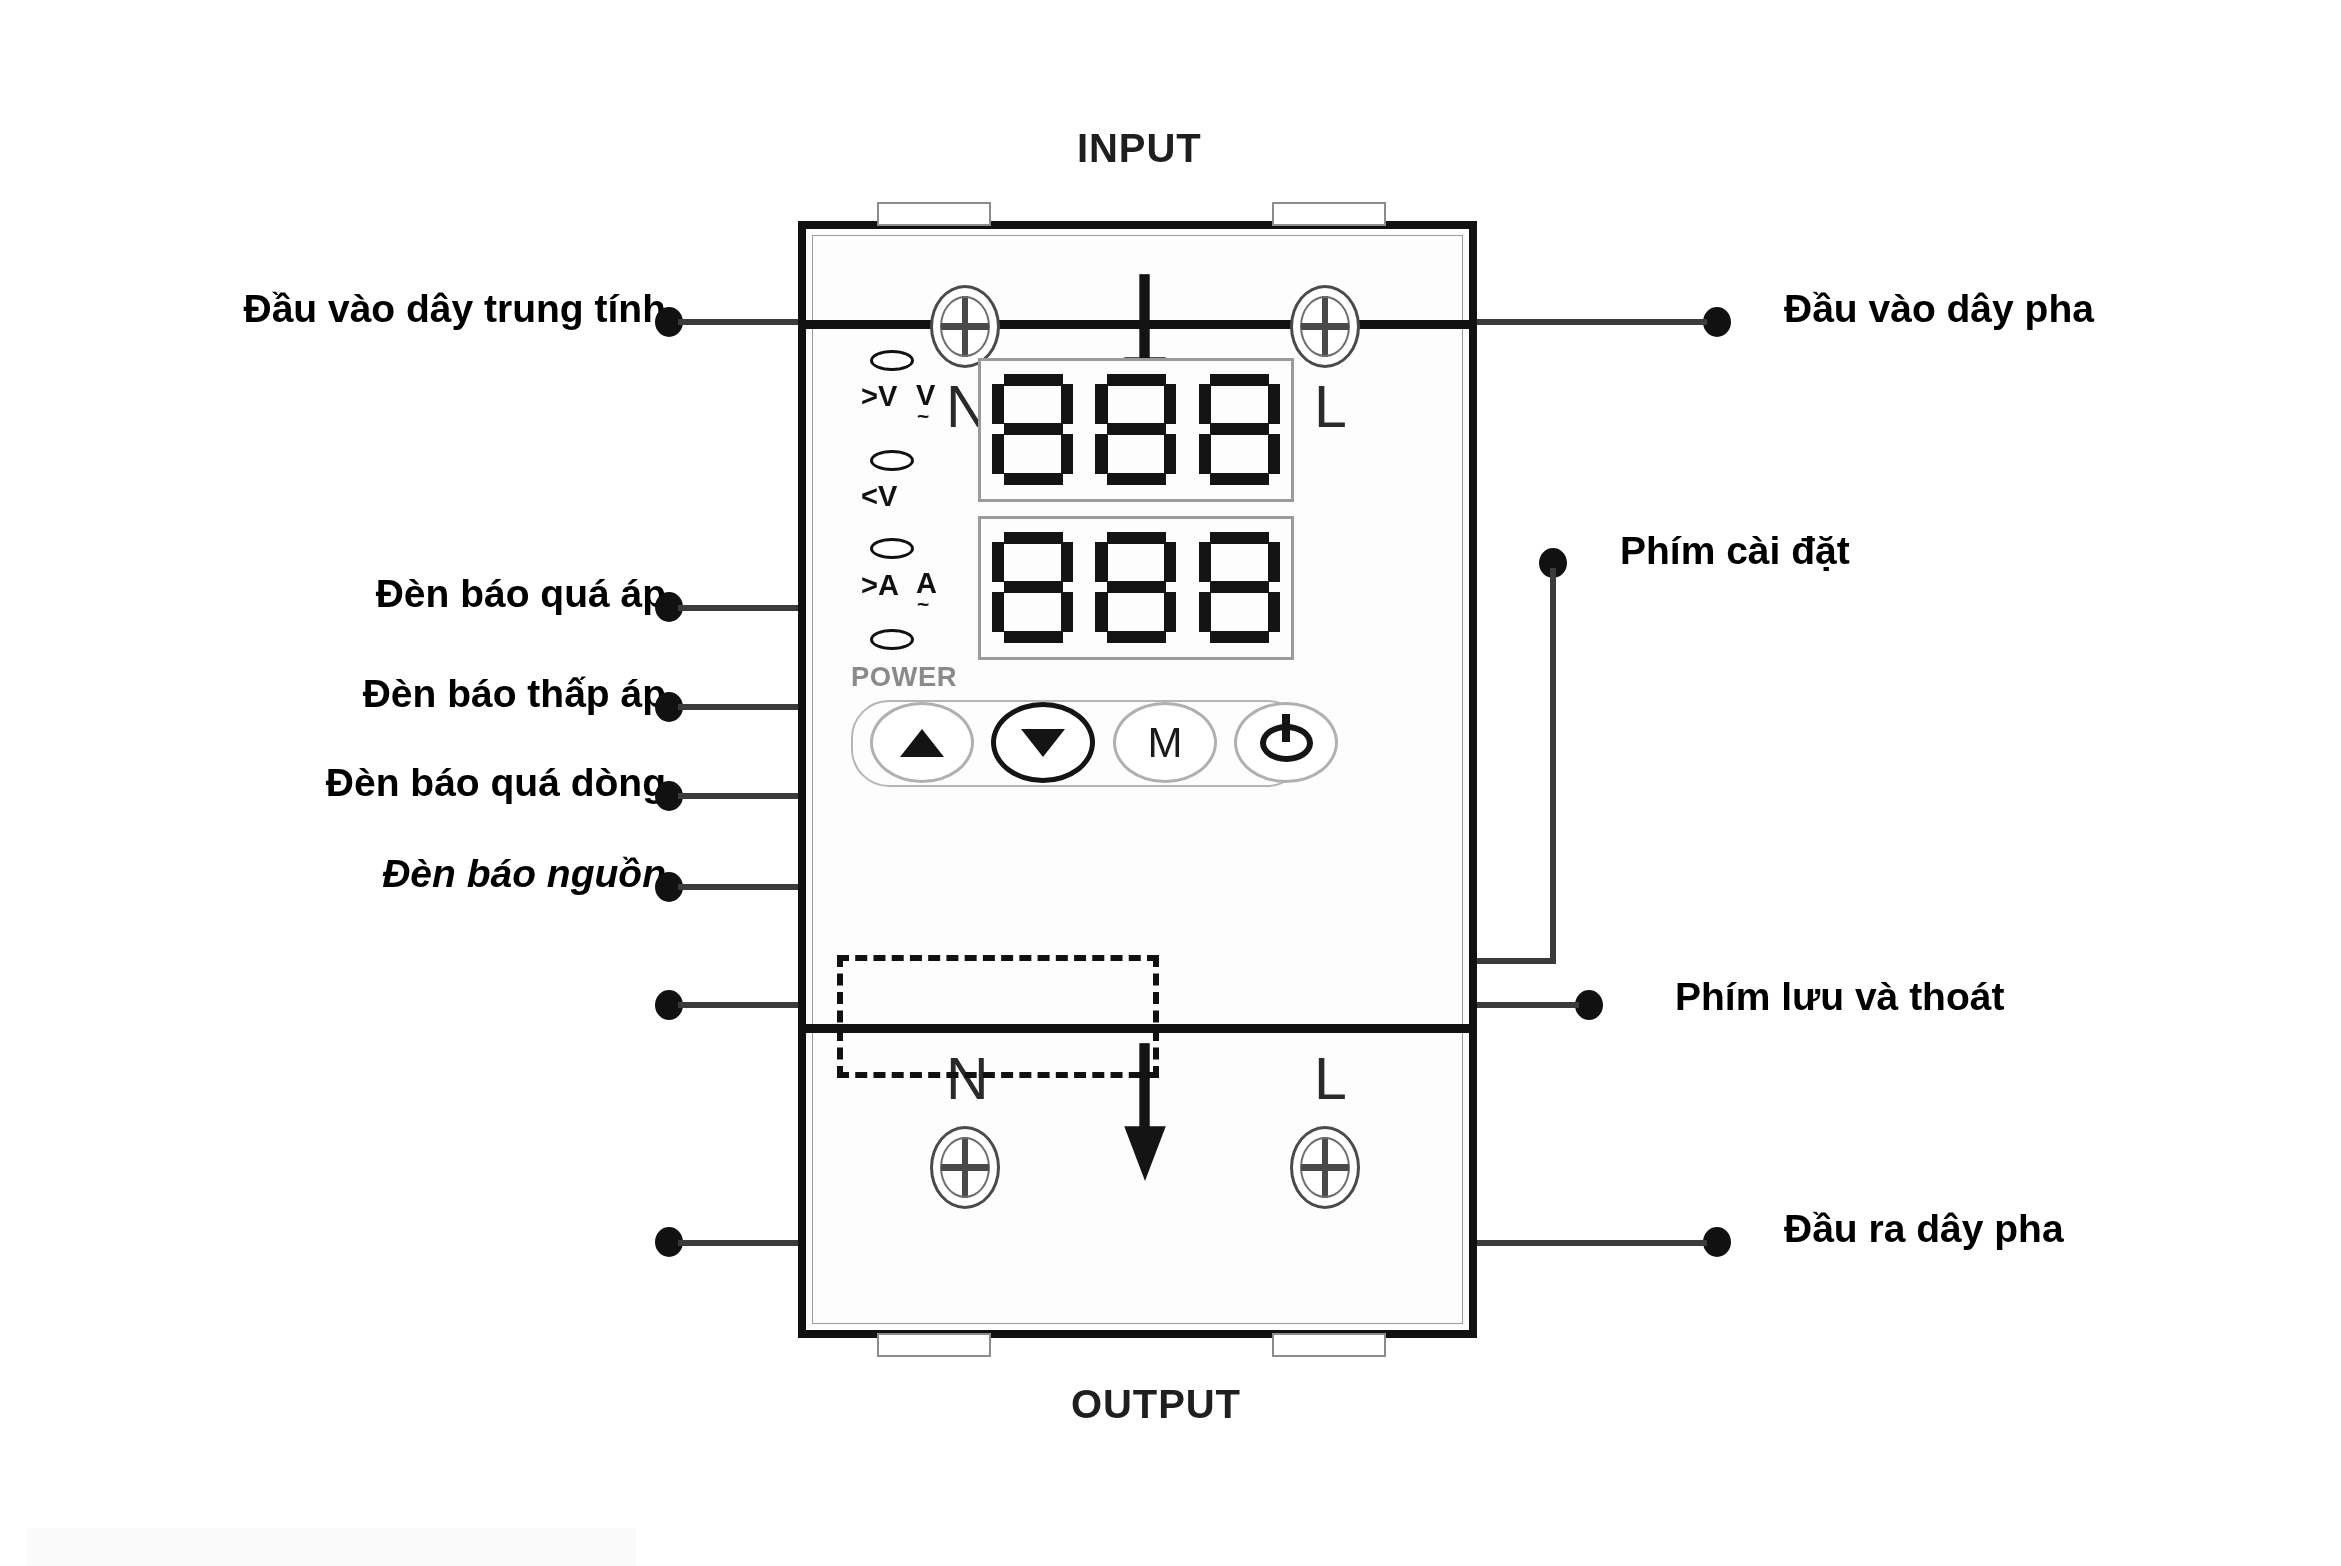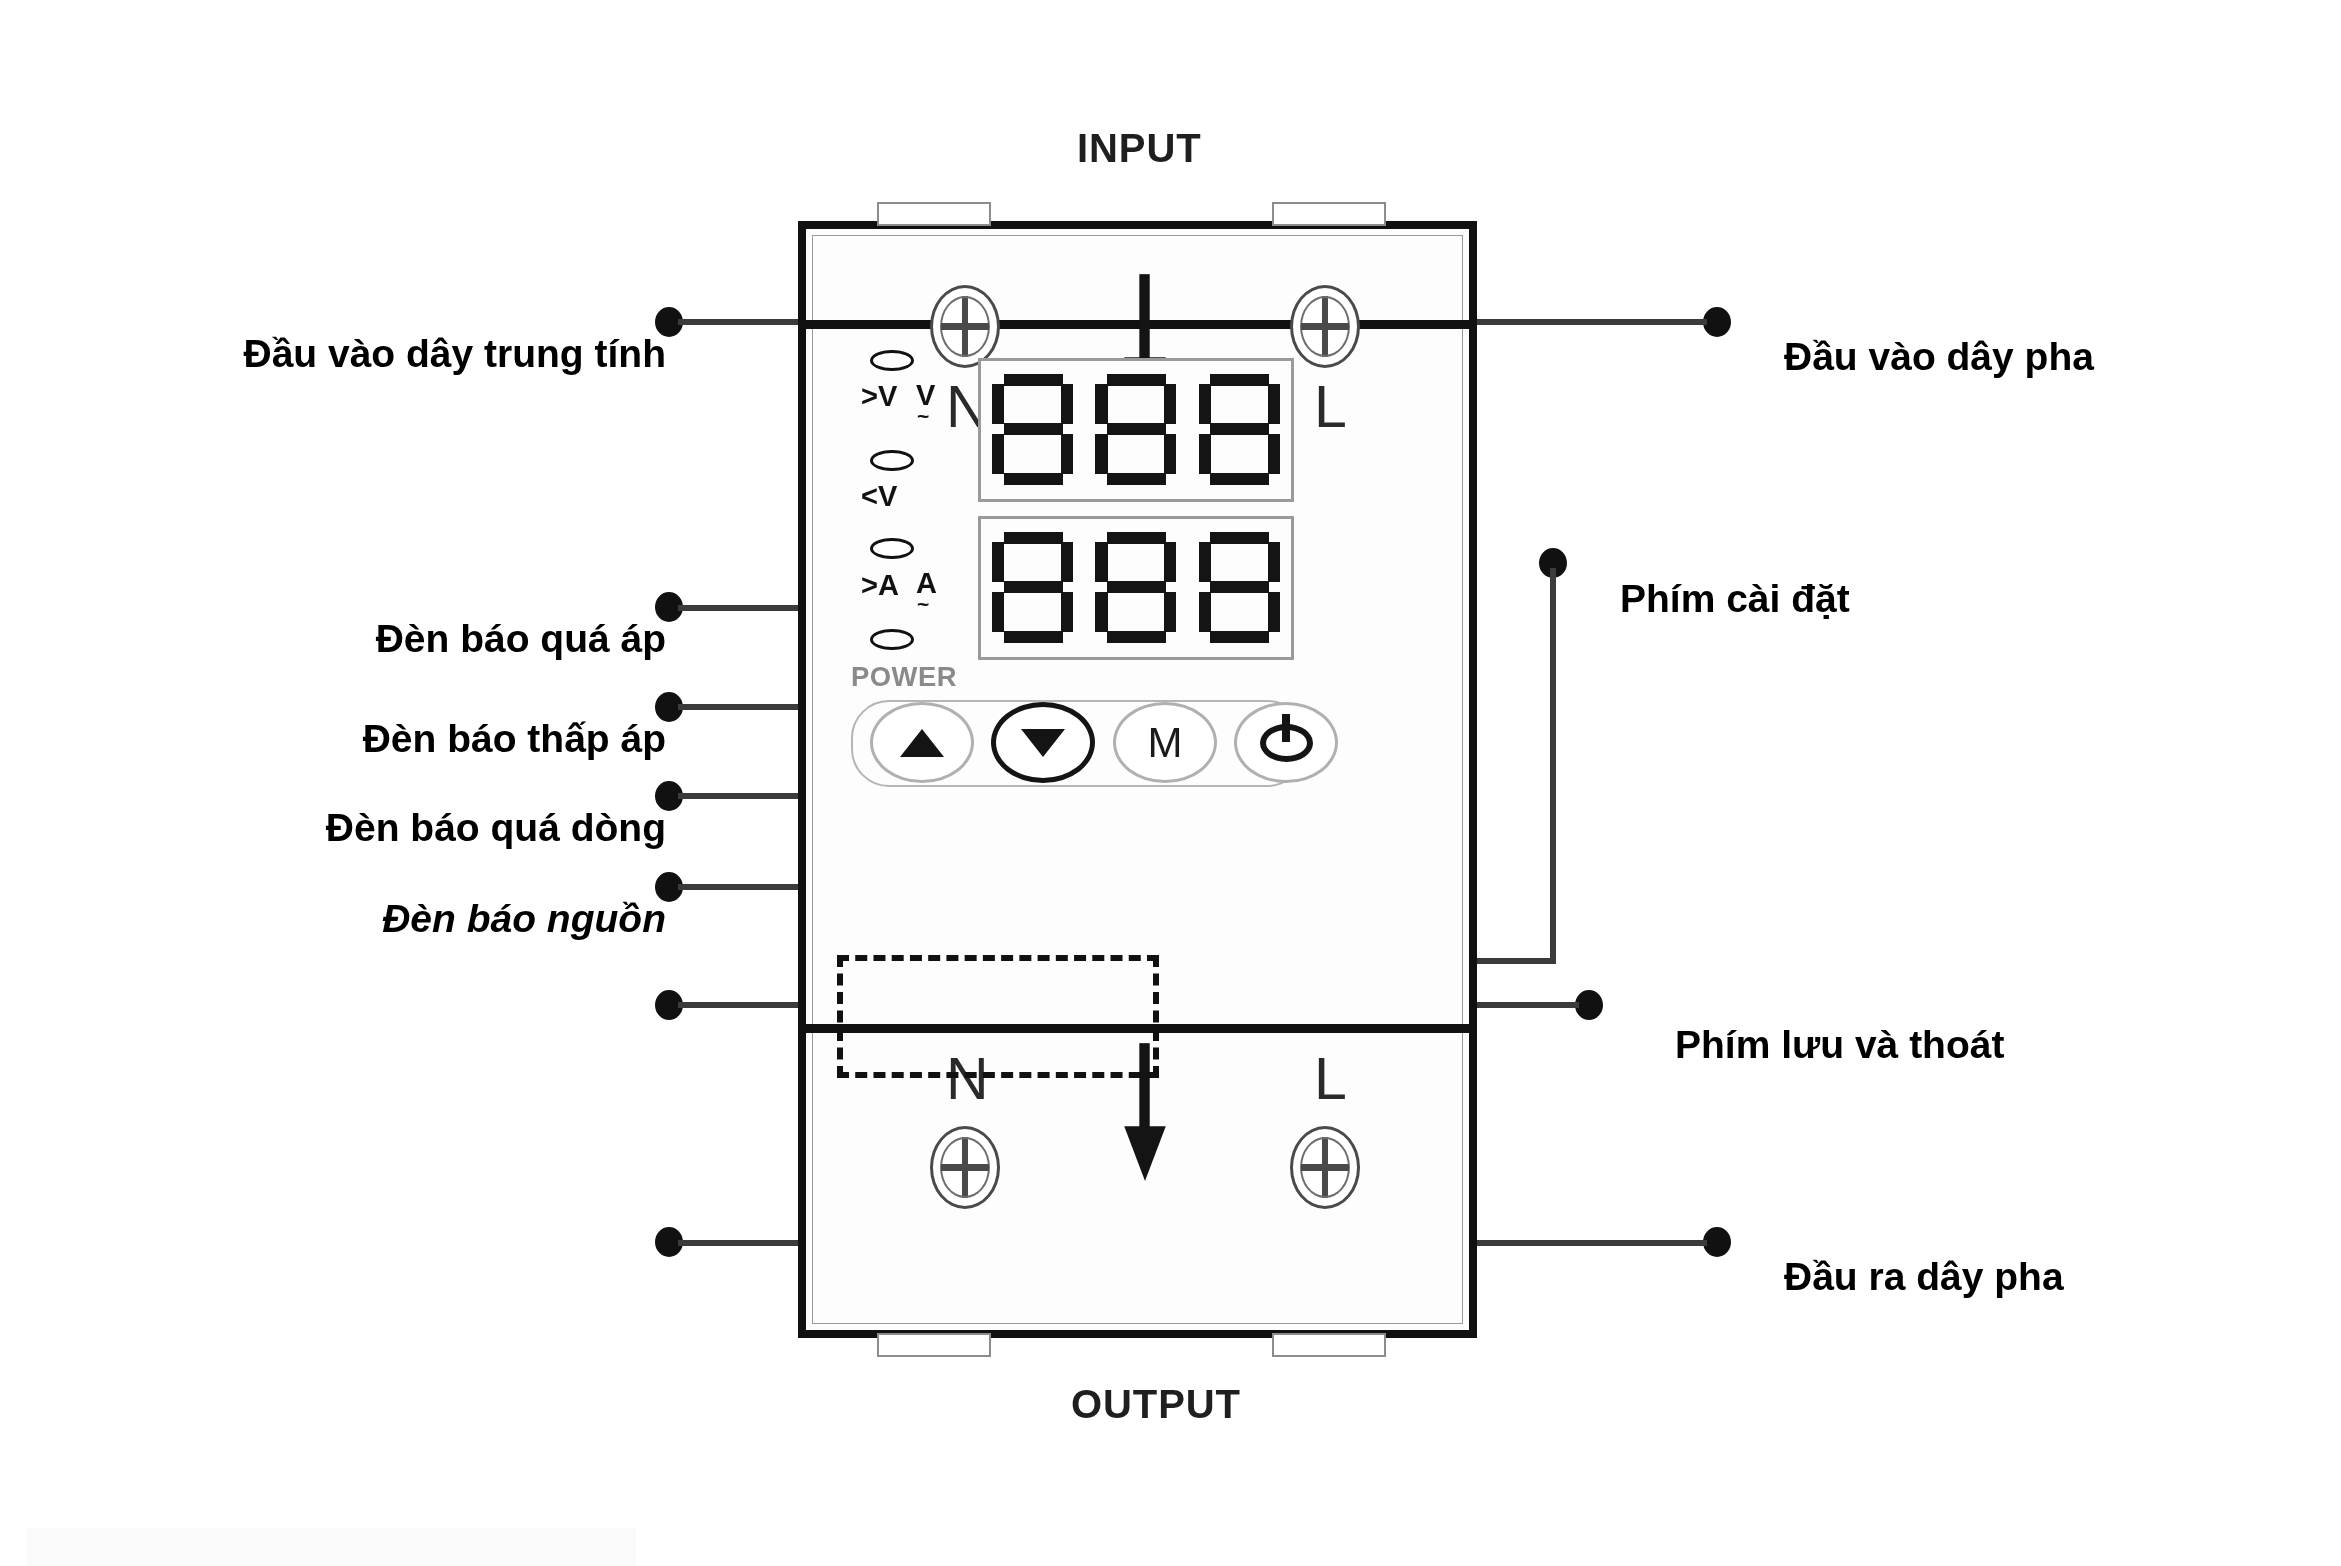--- a/index.html
+++ b/index.html
@@ -12,22 +12,22 @@
   #stage { position: relative; width: 2341px; height: 1566px; background:#fff; }
 
   
   .callout {
     position: absolute;
     font-weight: bold;
     color: #000;
     white-space: nowrap;
     line-height: 1;
   }
-  .callout.left  { text-align: right; margin-top: 45px; }
-  .callout.right { text-align: left; margin-top: 48px; }
+  .callout.left  { text-align: right; }
+  .callout.right { text-align: left; }
 
   
   .dot {
     position: absolute;
     background: #111;
     border-radius: 50%;
   }
 
   
   .lead-h {

